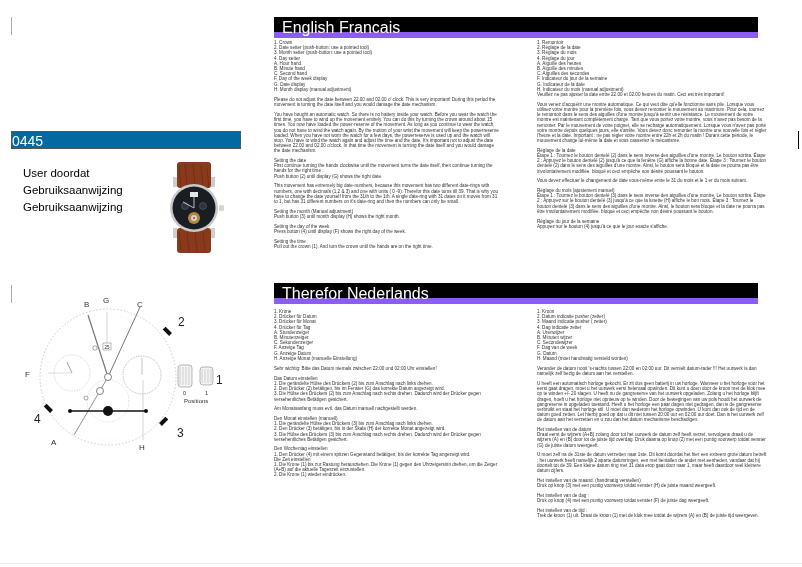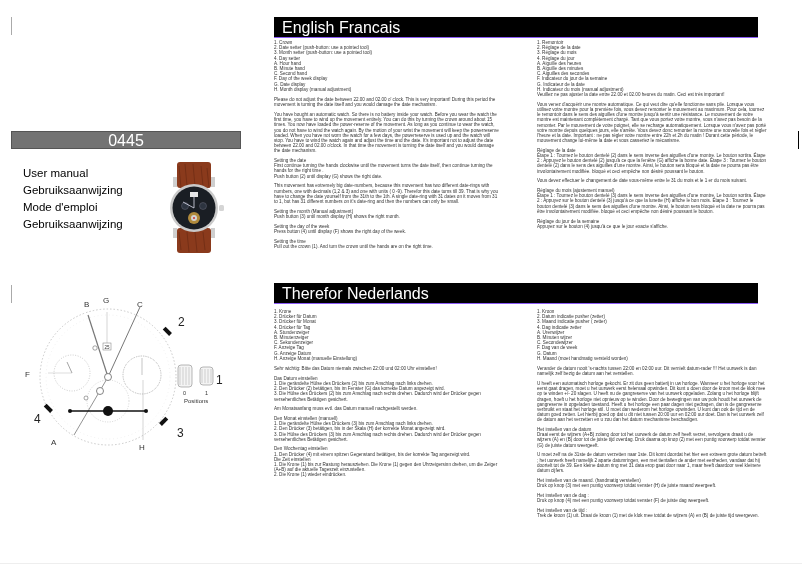--- a/index.html
+++ b/index.html
@@ -1,47 +1,46 @@
 <!DOCTYPE html>
 <html><head>
 <meta charset="utf-8">
 <style>
   html, body { margin: 0; padding: 0; background: #ffffff; }
   body { width: 802px; height: 567px; position: relative; overflow: hidden; font-family: "Liberation Sans", sans-serif; color: #111; }
   .page-left { position: absolute; left: 0; top: 0; width: 262px; height: 567px; }
   .page-right { position: absolute; left: 262px; top: 0; width: 540px; height: 567px; }
   .edge-mark { position: absolute; width: 1px; background: #aaa; }
-  .model-bar { position: absolute; left: 11px; top: 131px; width: 230px; height: 18px; background: #737373; color: #fff; text-align: center; font-size: 16px; line-height: 18px; border: 1px solid #555; box-sizing: border-box; }
+  .model-bar { position: absolute; left: 11px; top: 131px; width: 230px; height: 18px; background: #0369a1; color: #fff; font-size: 14px; line-height: 18px; border: 1px solid #555; box-sizing: border-box; }
   .manual-titles { position: absolute; left: 23px; top: 165px; font-size: 11.5px; line-height: 17px; color: #000; }
   .manual-titles div { white-space: nowrap; }
   .watch-photo { position: absolute; left: 155px; top: 160px; width: 80px; height: 95px; }
   .diagram { position: absolute; left: 20px; top: 285px; width: 210px; height: 170px; }
 
-  .section-bar { position: absolute; left: 12px; width: 484px; height: 21px; background: #000; color: #fff; font-size: 16px; line-height: 21px; padding-left: 8px; box-sizing: border-box; border-bottom: 1px solid #8b5cf6; }
+  .section-bar { position: absolute; left: 12px; width: 484px; height: 21px; background: #000; color: #fff; font-size: 16px; line-height: 21px; padding-left: 8px; box-sizing: border-box; border-bottom: 6px solid #8b5cf6; }
   .col { position: absolute; font-size: 4.6px; line-height: 5.2px; color: #333; }
   .col p { margin: 0 0 4.5px 0; }
   .col .list div { white-space: nowrap; }
   .col-en { left: 12px; top: 40px; width: 226px; }
   .col-fr { left: 275px; top: 40px; width: 230px; }
   .col-de { left: 12px; top: 309px; width: 230px; }
   .col-nl { left: 275px; top: 309px; width: 230px; }
   .right-mark { position: absolute; left: 536px; top: 131px; width: 1px; height: 18px; background: #000; }
   .bottom-line { position: absolute; left: 0; top: 563px; width: 802px; height: 1px; background: #eee; }
 </style>
 </head>
 <body>
 
 <div class="page-left">
   <div class="edge-mark" style="left:11px; top:17px; height:18px;"></div>
   <div class="model-bar">0445</div>
 
   <div class="manual-titles">
-    <div>User manual</div>
+    <div>User doordat</div>
     <div>Gebruiksaanwijzing</div>
-    <div>Mode d'emploi</div>
     <div>Gebruiksaanwijzing</div>
   </div>
 
   <div class="watch-photo">
     <svg width="80" height="95" viewBox="0 0 80 95">
       <rect x="22" y="2" width="34" height="26" rx="3" fill="#8a3a1c"></rect>
       <rect x="22" y="68" width="34" height="25" rx="3" fill="#8a3a1c"></rect>
       <path d="M24 6 L26 28 M30 4 L32 26 M38 4 L40 26 M46 6 L48 26 M52 8 L54 28" stroke="#6e2c14" stroke-width="0.8"></path>
       <path d="M24 72 L26 90 M32 72 L34 92 M40 72 L42 92 M48 72 L50 90" stroke="#6e2c14" stroke-width="0.8"></path>
       <rect x="18" y="17" width="4" height="10" fill="#cfcfcf"></rect>

